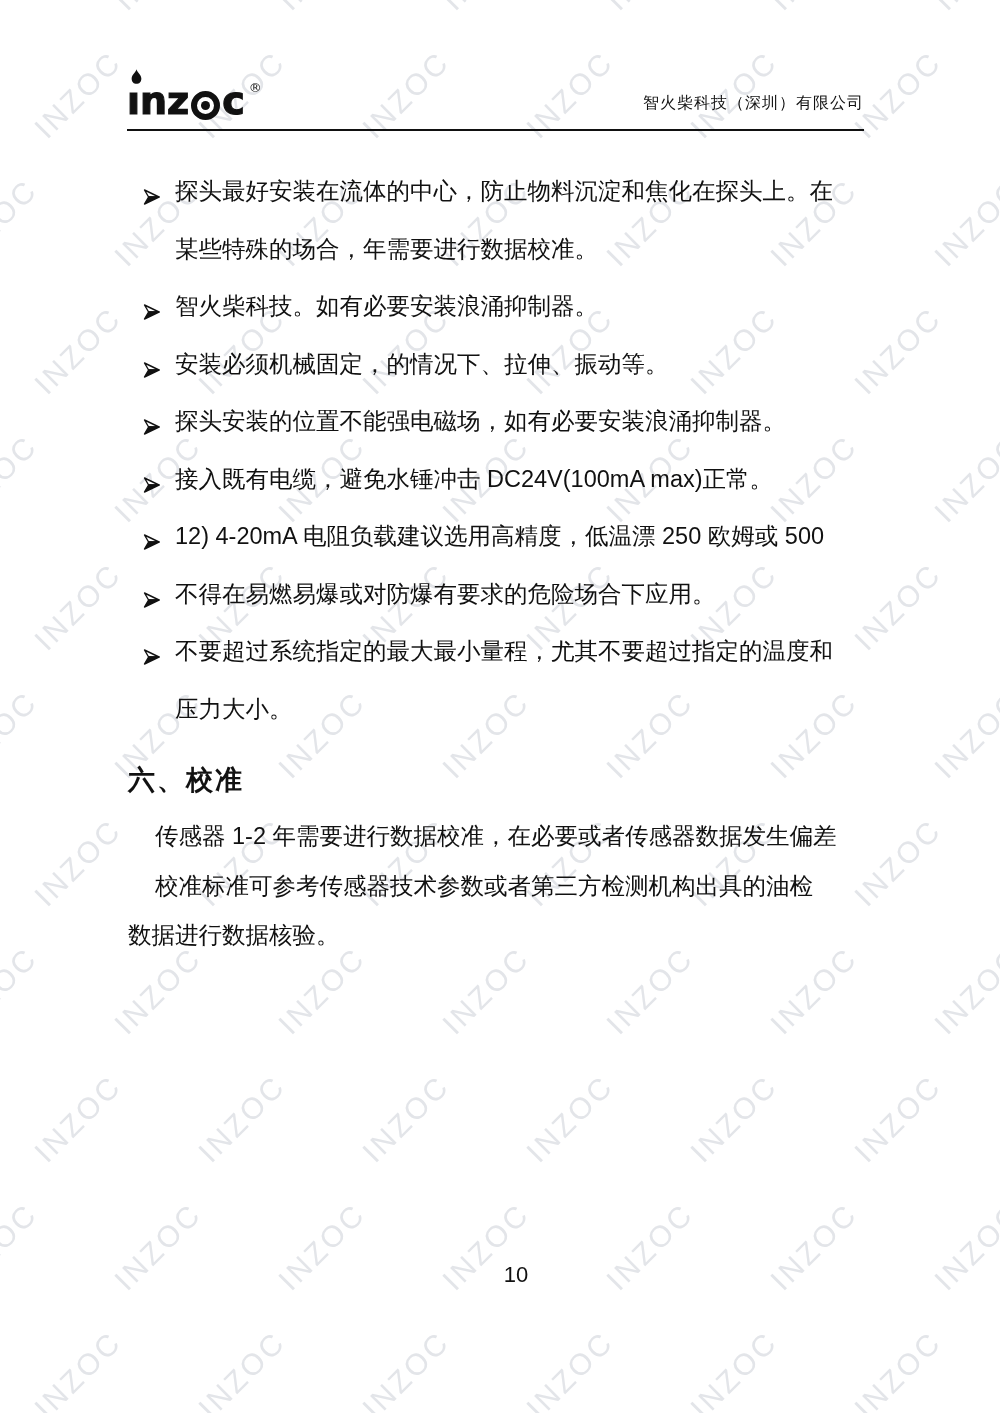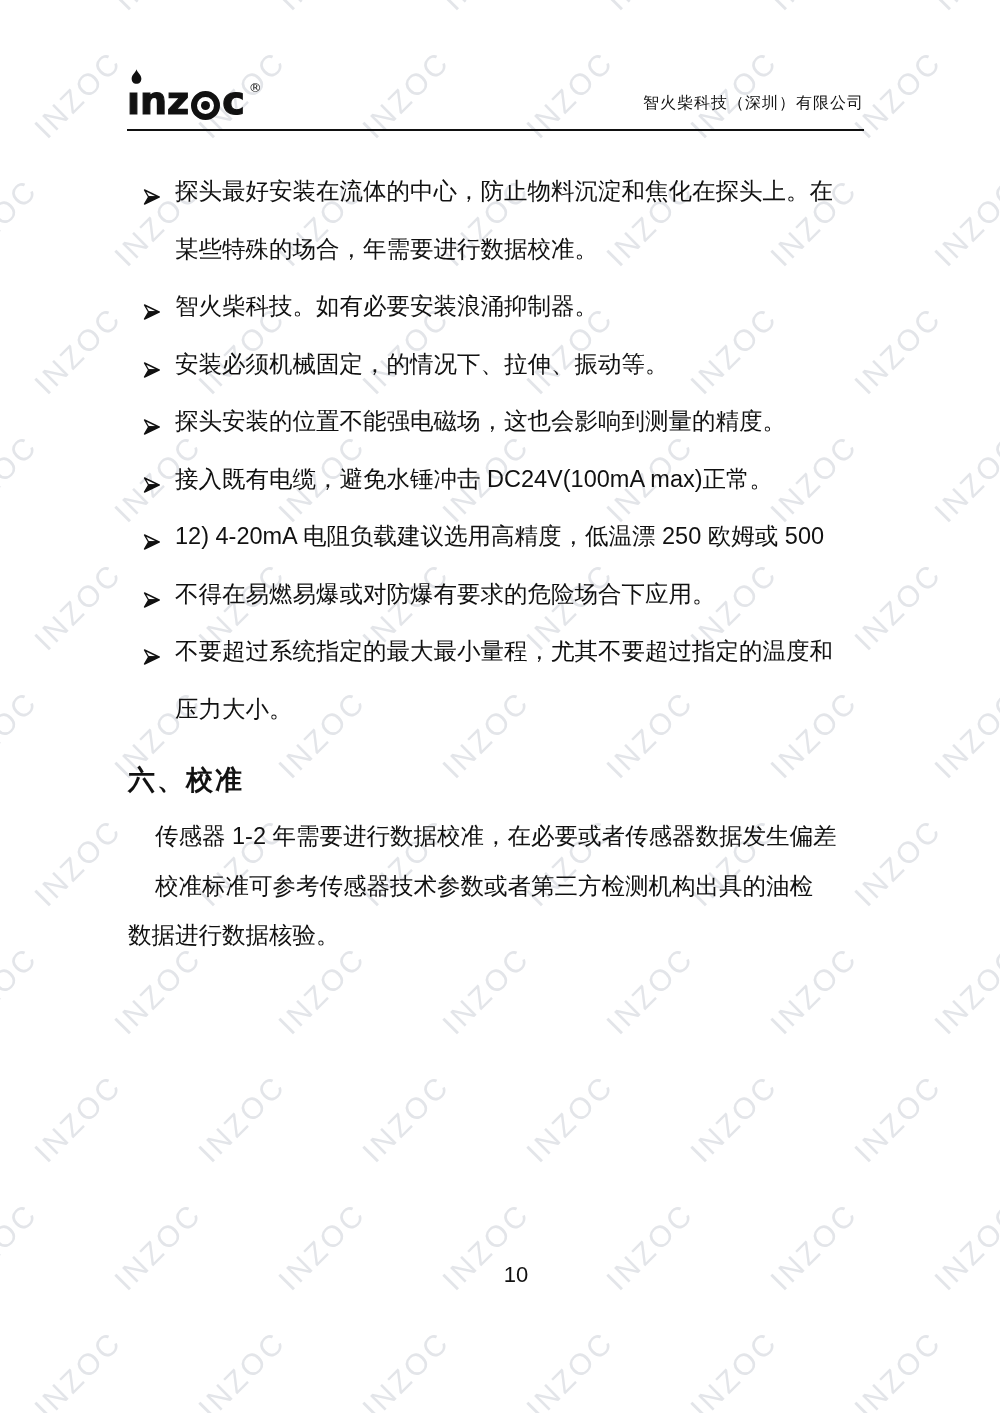--- a/index.html
+++ b/index.html
@@ -250,21 +250,21 @@
           <div class="btext">
             <div class="tline">安装必须机械固定，的情况下、拉伸、振动等。</div>
           </div>
         </div>
         <div class="bullet">
           <div class="marker"><svg width="18" height="16" viewBox="0 0 18 16">
               <path d="M1.5 1 L16 8 L5.6 8 Z" fill="#fff" stroke="#111" stroke-width="1.4" stroke-linejoin="round"></path>
               <path d="M16 8 L1.5 15 L5.6 8 Z" fill="#111" stroke="#111" stroke-width="1.4" stroke-linejoin="round"></path>
             </svg></div>
           <div class="btext">
-            <div class="tline">探头安装的位置不能强电磁场，这也会影响到测量的精度。</div>
+            <div class="tline">探头安装的位置不能强电磁场，如有必要安装浪涌抑制器。</div>
           </div>
         </div>
         <div class="bullet">
           <div class="marker"><svg width="18" height="16" viewBox="0 0 18 16">
               <path d="M1.5 1 L16 8 L5.6 8 Z" fill="#fff" stroke="#111" stroke-width="1.4" stroke-linejoin="round"></path>
               <path d="M16 8 L1.5 15 L5.6 8 Z" fill="#111" stroke="#111" stroke-width="1.4" stroke-linejoin="round"></path>
             </svg></div>
           <div class="btext">
             <div class="tline">接入既有电缆，避免水锤冲击 DC24V(100mA max)正常。</div>
           </div>

